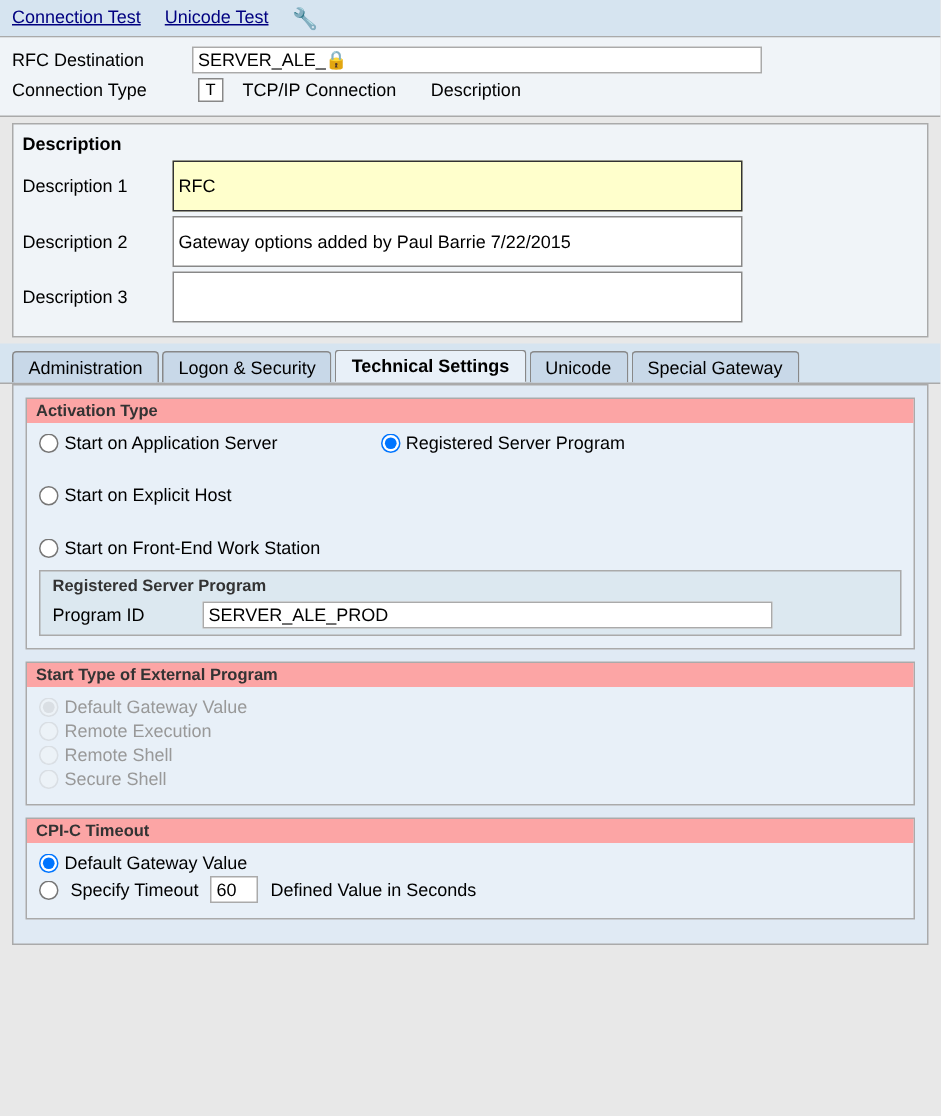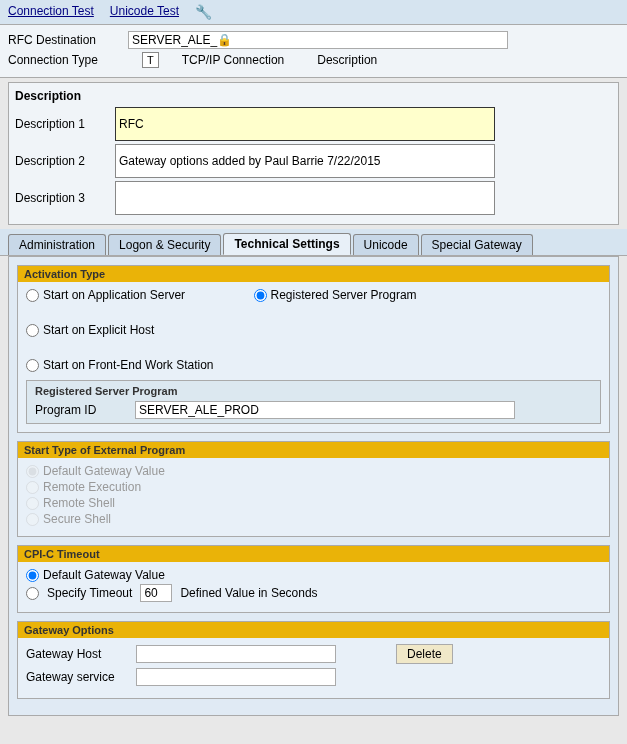--- a/index.html
+++ b/index.html
@@ -120,21 +120,21 @@
       border: 1px solid #aaa;
       background: #e8f0f8;
       margin-bottom: 8px;
       padding: 4px 8px 8px 8px;
     }
     .section-title {
       font-size: 11px;
       font-weight: bold;
       color: #333;
       margin-bottom: 4px;
-      background: #eab308;
+      background: #fca5a5;
       margin: -4px -8px 6px -8px;
       padding: 2px 6px;
     }
     .radio-row {
       display: flex;
       align-items: center;
       margin-bottom: 2px;
     }
     .radio-row input[type=radio] {
       margin-right: 4px;
@@ -216,21 +216,21 @@
       background: #f0e8c8;
       border: 1px solid #aaa;
       font-size: 12px;
       padding: 2px 10px;
       cursor: pointer;
       margin-left: 60px;
     }
     .connection-type-row {
       display: flex;
       align-items: center;
-      gap: 14px;
+      gap: 4px;
     }
     .type-badge {
       border: 1px solid #888;
       padding: 1px 4px;
       font-size: 11px;
       background: #fff;
     }
     .desc-extra-label {
       font-size: 12px;
       margin-left: 16px;
@@ -345,26 +345,14 @@
       <label class="radio-label" for="cpi-default">Default Gateway Value</label>
     </div>
     <div class="cpi-row">
       <input type="radio" name="cpi" id="cpi-specify" style="">
       <label class="radio-label" for="cpi-specify">Specify Timeout</label>
       <input class="timeout-input" type="text" value="60" style="">
       <span class="radio-label">Defined Value in Seconds</span>
     </div>
   </div>
 
-  <div class="section-box">
-    <div class="section-title">Gateway Options</div>
-    <div class="gateway-row">
-      <span class="gateway-label">Gateway Host</span>
-      <input class="gateway-input" type="text" value="" style="">
-      <button class="delete-btn">Delete</button>
-    </div>
-    <div class="gateway-row">
-      <span class="gateway-label">Gateway service</span>
-      <input class="gateway-input" type="text" value="" style="">
-    </div>
-  </div>
 
 </div>
 
 </body></html>

